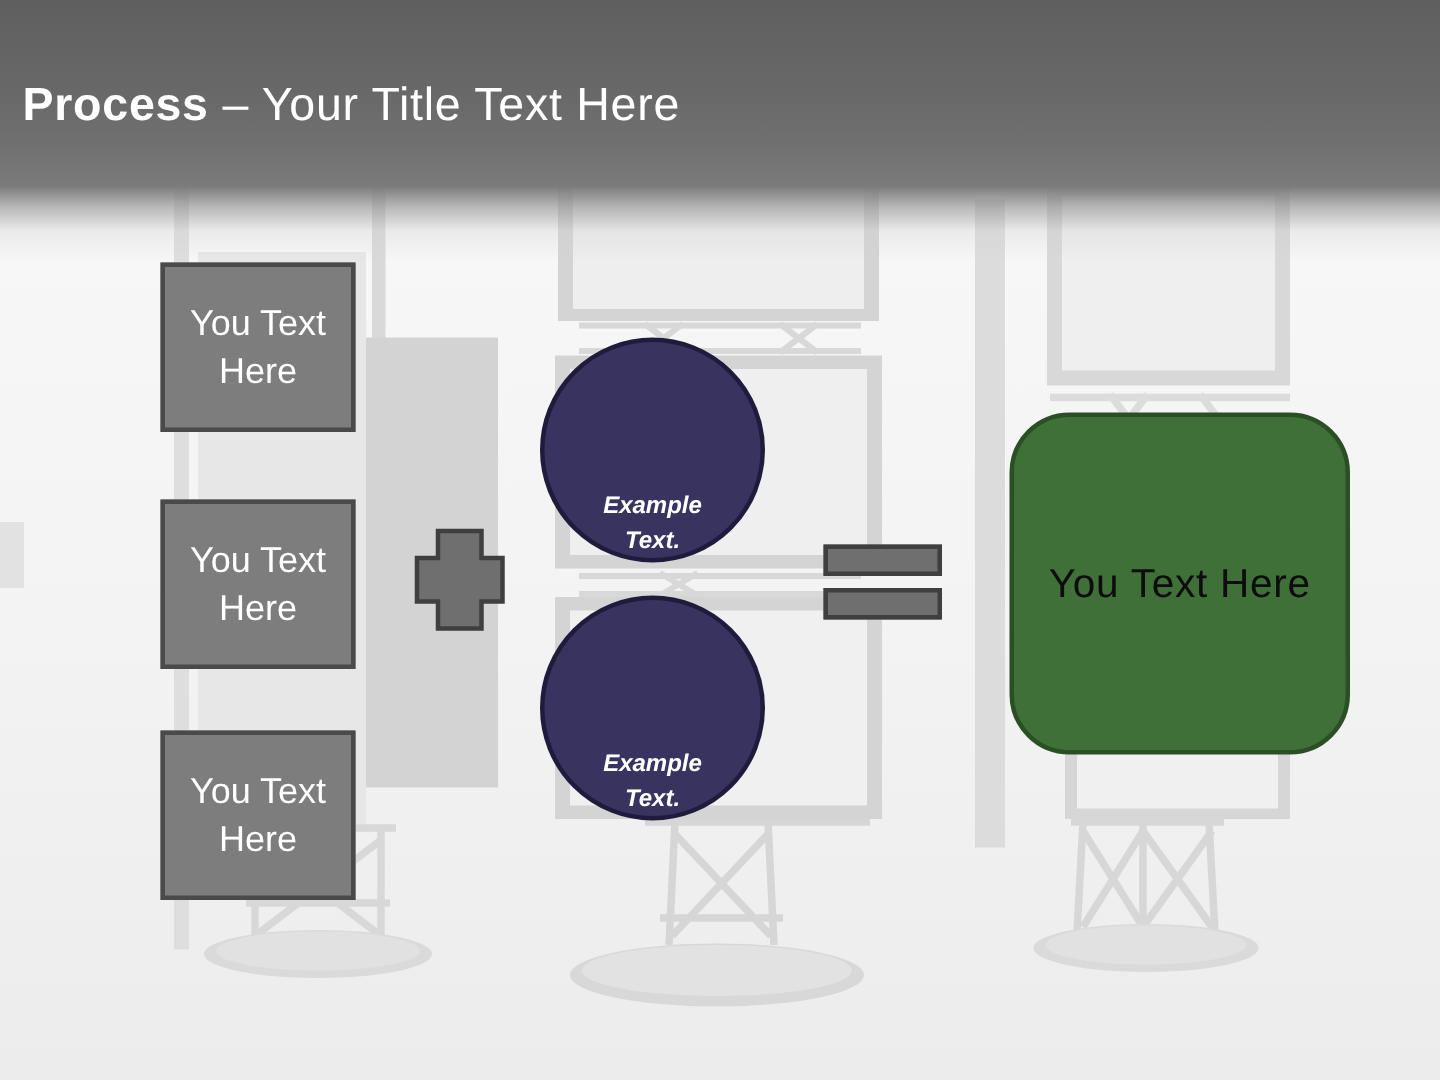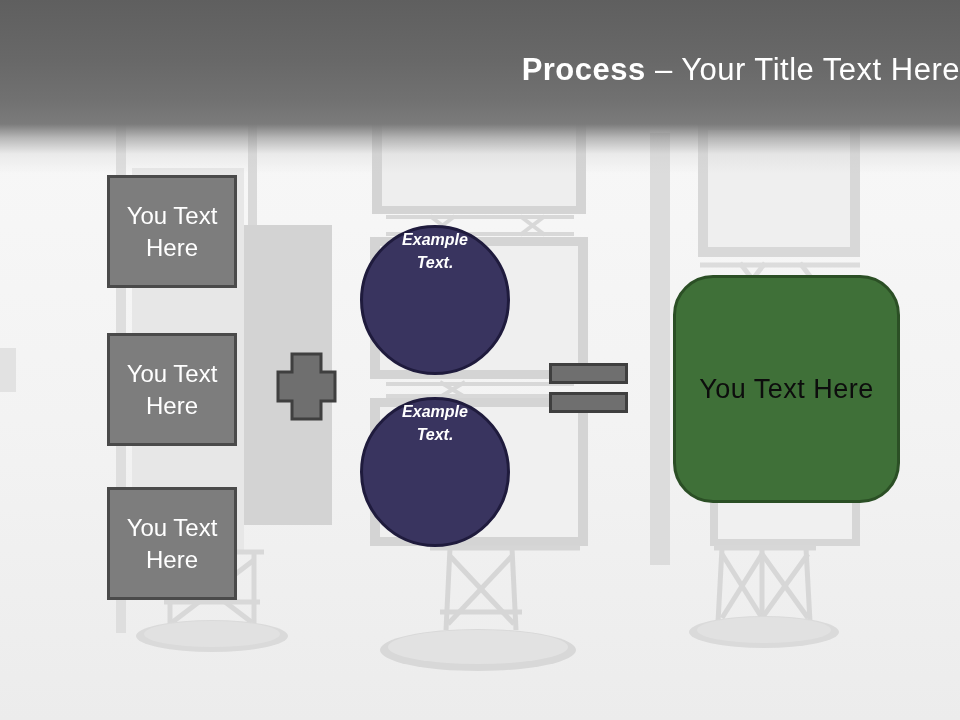--- a/index.html
+++ b/index.html
@@ -15,22 +15,22 @@
   .bg-svg{position:absolute;left:0;top:0;width:960px;height:720px;}
   .header-gradient{
     position:absolute;left:0;top:0;width:960px;height:180px;
     background:linear-gradient(to bottom,
       #5f5f5f 0px,#686868 60px,#717171 100px,#7b7b7b 124px,
       rgba(145,145,145,.62) 138px,rgba(205,205,205,.30) 154px,
       rgba(245,245,245,0) 174px);
     pointer-events:none;
   }
   .slide-title{
-    position:absolute;left:0;right:0;top:52px;
-    text-align:right;color:var(--title-color,#fff);
+    position:absolute;left:15px;right:0;top:52px;
+    text-align:left;color:var(--title-color,#fff);
     font-size:31px;letter-spacing:.5px;white-space:pre;
   }
   .slide-title .bold{font-weight:bold;}
   .step-box{
     position:absolute;left:107px;width:130px;height:113px;box-sizing:border-box;
     background:var(--box-fill,#7d7d7d);border:3px solid var(--box-border,#4a4a4a);
     color:#fff;font-size:24px;line-height:1.32;text-align:center;
     display:flex;align-items:center;justify-content:center;padding:0 8px;
   }
   .step-1{top:175px;} .step-2{top:333px;} .step-3{top:487px;}
@@ -40,21 +40,21 @@
   .equals-bar{
     width:79px;height:21px;box-sizing:border-box;
     background:var(--operator-fill,#6f6f6f);border:3px solid var(--operator-border,#3f3f3f);
   }
   .equals-bar + .equals-bar{margin-top:8px;}
   .circle{
     position:absolute;left:360px;width:150px;height:150px;box-sizing:border-box;
     border-radius:50%;
     background:var(--circle-fill,#39345f);border:3px solid var(--circle-border,#1f1b3d);
     color:#fff;font-weight:bold;font-style:italic;font-size:16px;line-height:1.45;
-    display:flex;flex-direction:column;align-items:center;justify-content:flex-start;text-align:center;
+    display:flex;flex-direction:column;align-items:center;justify-content:flex-end;text-align:center;
   }
   .circle-1{top:225px;} .circle-2{top:397px;}
   .result-box{
     position:absolute;left:673px;top:275px;width:227px;height:228px;box-sizing:border-box;
     border-radius:40px;
     background:var(--result-fill,#3f7038);border:3px solid var(--result-border,#2b4f25);
     color:#0d0d0d;font-size:27px;letter-spacing:.5px;
     display:flex;align-items:center;justify-content:center;text-align:center;
   }
 </style>

